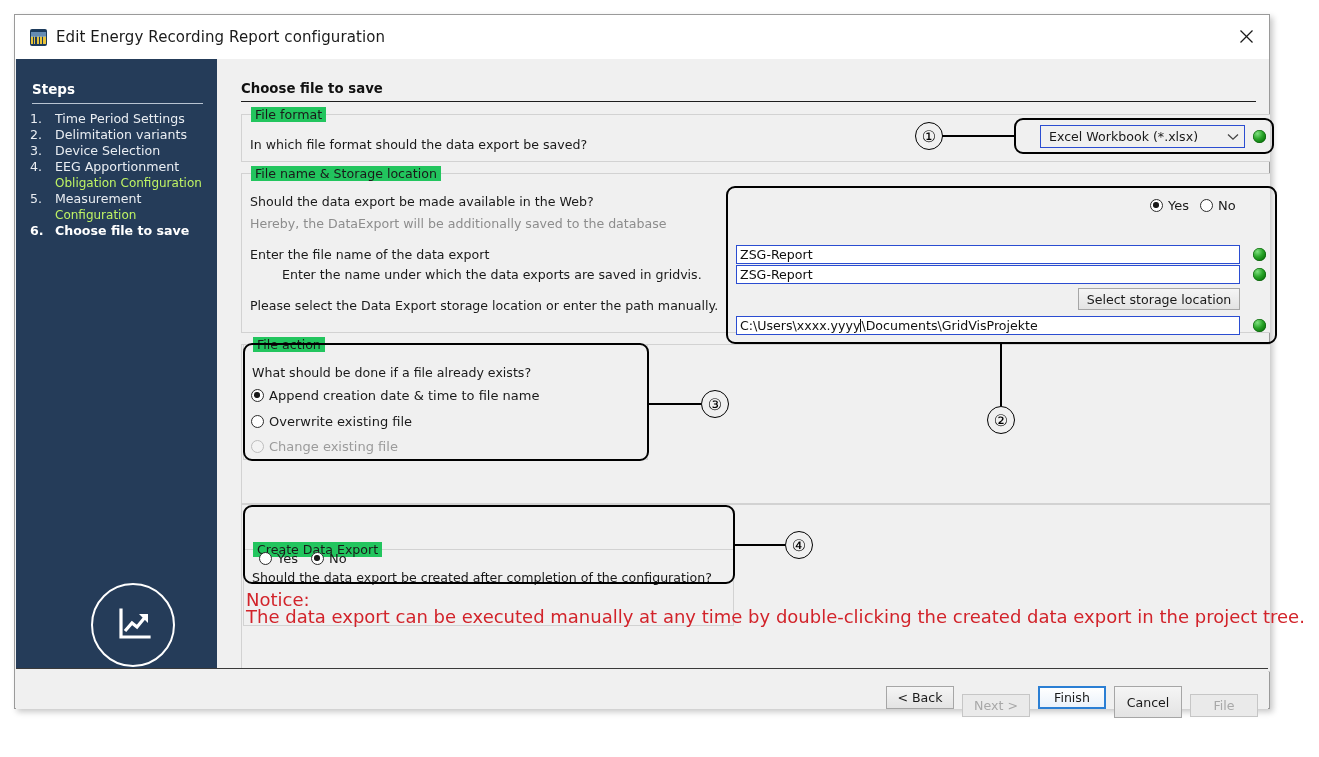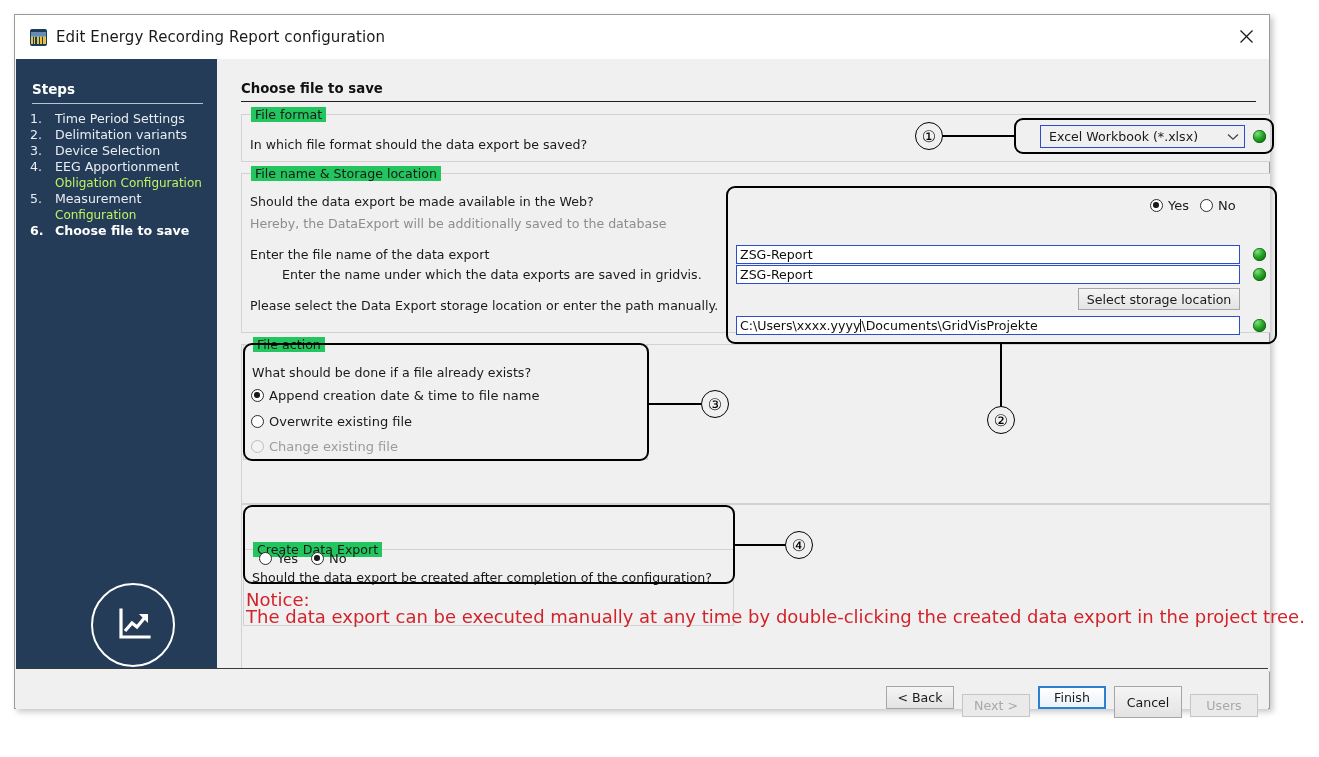--- a/index.html
+++ b/index.html
@@ -478,18 +478,18 @@
       <div class="pbtn disabled" style="left:946px; top:17px; width:68px; height:23px;">
         <span>Next &gt;</span>
       </div>
       <div class="pbtn focused" style="left:1022px; top:17px; width:68px; height:23px;">
         <span>Finish</span>
       </div>
       <div class="pbtn" style="left:1098px; top:17px; width:68px; height:32px;">
         <span>Cancel</span>
       </div>
       <div class="pbtn disabled" style="left:1174px; top:17px; width:68px; height:23px;">
-        <span>Users</span>
+        <span>File</span>
       </div>
     </div>
 
   </div>
 </div>
 
 </body></html>

